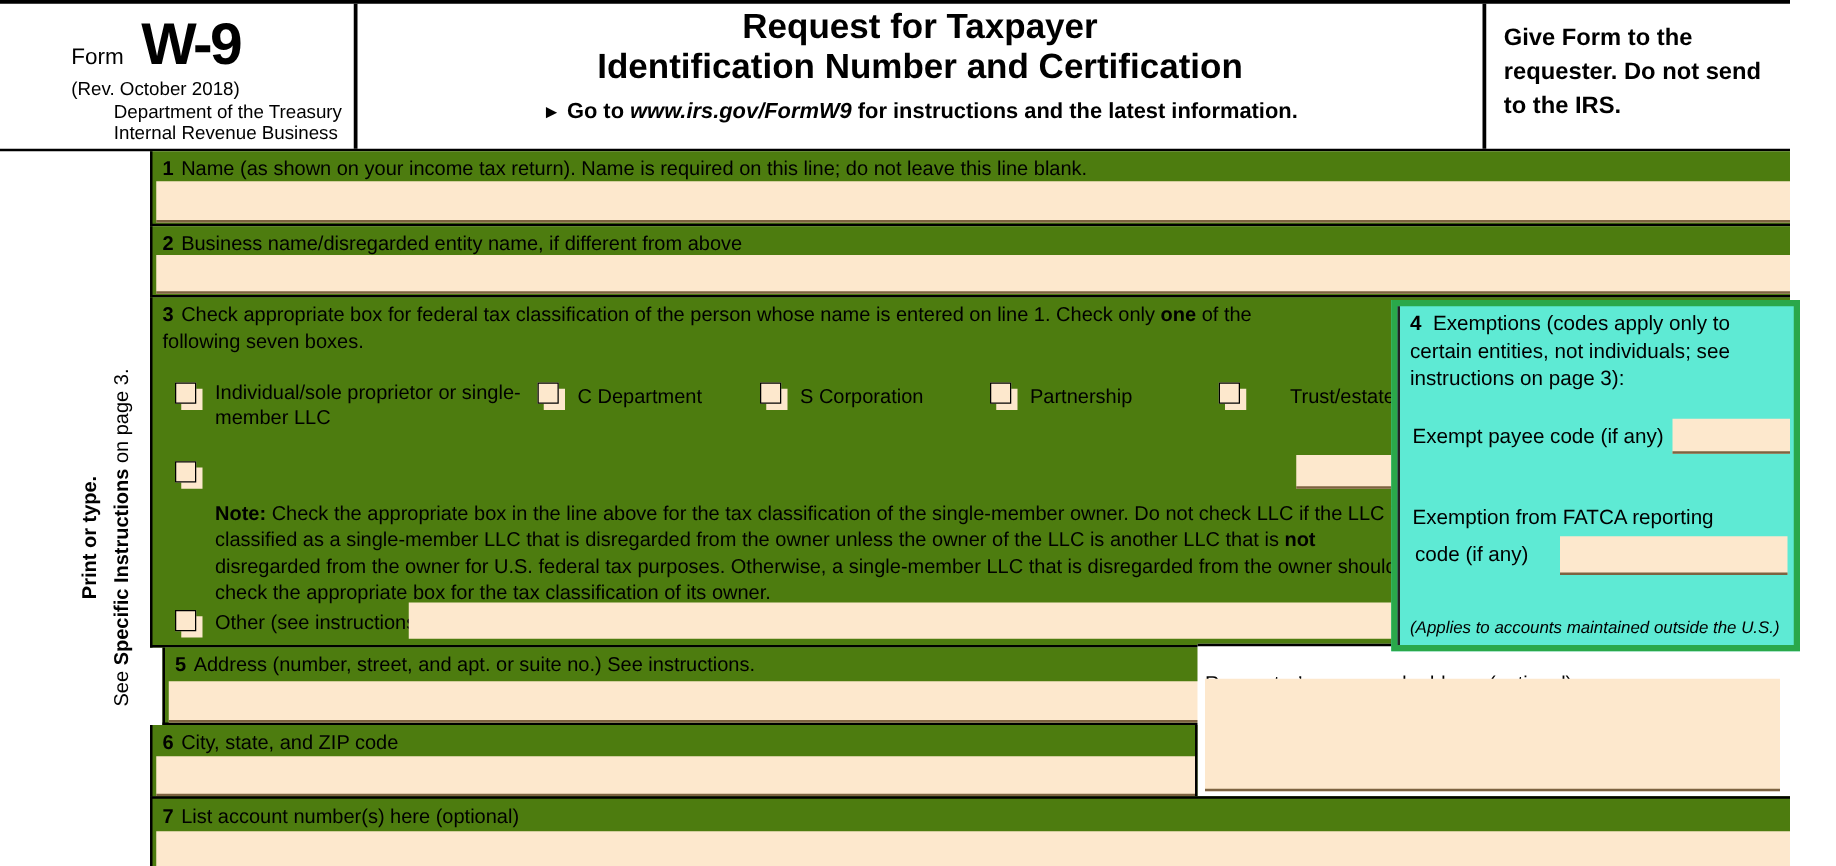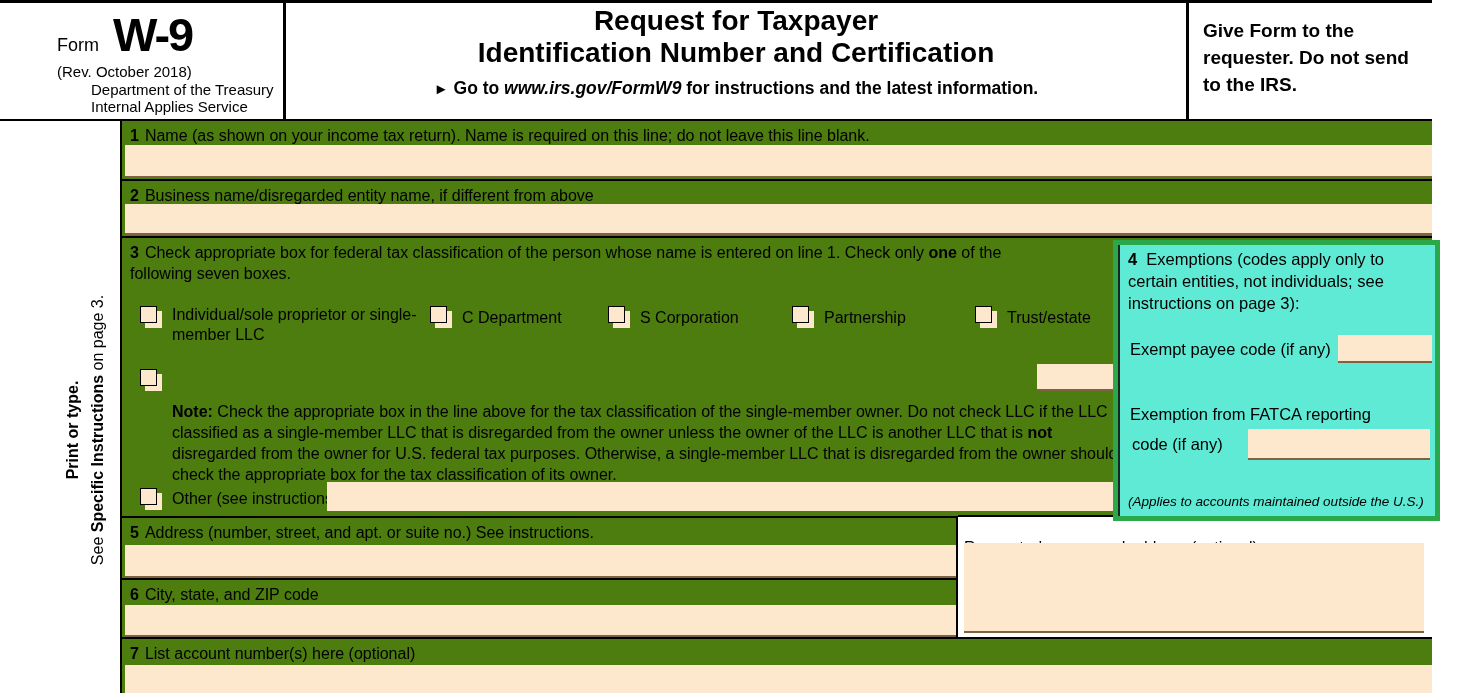--- a/index.html
+++ b/index.html
@@ -75,21 +75,21 @@
 
   <div class="header">
     <div class="hdr-left">
       <div class="form-line">
         <span class="form-word">Form</span>
         <span class="form-number">W-9</span>
       </div>
       <div class="revision">(Rev. October 2018)</div>
       <div class="dept">
         <div>Department of the Treasury</div>
-        <div>Internal Applies Service</div>
+        <div>Internal Revenue Business</div>
       </div>
     </div>
     <div class="hdr-div" style="left:283px;"></div>
     <div class="hdr-center">
       <div class="title">
         <div>Request for Taxpayer</div>
         <div>Identification Number and Certification</div>
       </div>
       <div class="goto">
         <span class="arrow">►</span>
@@ -130,21 +130,21 @@
     <div class="checkbox" style="left:308px; top:68px;"></div>
     <div class="cb-label" style="left:340px; top:70px;">C Department</div>
 
     <div class="checkbox" style="left:486px; top:68px;"></div>
     <div class="cb-label" style="left:518px; top:70px;">S Corporation</div>
 
     <div class="checkbox" style="left:670px; top:68px;"></div>
     <div class="cb-label" style="left:702px; top:70px;">Partnership</div>
 
     <div class="checkbox" style="left:853px; top:68px;"></div>
-    <div class="cb-label" style="left:885px; top:70px;text-align:center;">Trust/estate</div>
+    <div class="cb-label" style="left:910px; top:70px;text-align:center;">Trust/estate</div>
 
     <div class="checkbox" style="left:18px; top:131px;"></div>
     <input class="peach-input" style="left: 915px; top: 126px; width: 78px; height: 27px;" value="">
 
     <div class="cb-label" style="left:50px; top:163px; width:958px; line-height:1.32;">
       <span class="b">Note:</span><span> Check the appropriate box in the line above for the tax classification of the single-member owner.  Do not check LLC if the LLC is classified as a single-member LLC that is disregarded from the owner unless the owner of the LLC is another LLC that is </span><span class="b">not</span><span> disregarded from the owner for U.S. federal tax purposes. Otherwise, a single-member LLC that is disregarded from the owner should check the appropriate box for the tax classification of its owner.</span>
     </div>
 
     <div class="checkbox" style="left:18px; top:250px;"></div>
     <div class="cb-label" style="left:50px; top:251px;">
@@ -160,21 +160,21 @@
       </div>
       <div class="b4-text" style="left:10px; top:95px;">Exempt payee code (if any)</div>
       <input class="peach-input" style="left: 218px; top: 90px; width: 94px; height: 28px; font-size: 16.5px;" value="">
       <div class="b4-text" style="left:10px; top:160px;">Exemption from FATCA reporting</div>
       <div class="b4-text" style="left:12px; top:190px;">code (if any)</div>
       <input class="peach-input" style="left: 128px; top: 184px; width: 182px; height: 31px; font-size: 16.5px;" value="">
       <div class="b4-foot">(Applies to accounts maintained outside the U.S.)</div>
     </div>
   </div>
 
-  <div class="row" style="left:120px; top:518px; width:838px; height:62px; border-right:2.5px solid #000; border-bottom:2px solid #000;">
+  <div class="row" style="left:130px; top:518px; width:838px; height:62px; border-right:2.5px solid #000; border-bottom:2px solid #000;">
     <div class="fld-label">
       <span class="num">5</span><span>Address (number, street, and apt. or suite no.) See instructions.</span>
     </div>
     <input class="peach-input" style="left: 3px; right: 0px; bottom: 0px; height: 33px;" value="">
   </div>
 
   <div class="requester-area">
     <div class="fld-label" style="padding-top:21px; padding-left:6px;">Requester’s name and address (optional)</div>
     <textarea class="req-textarea" style=""></textarea>
   </div>

